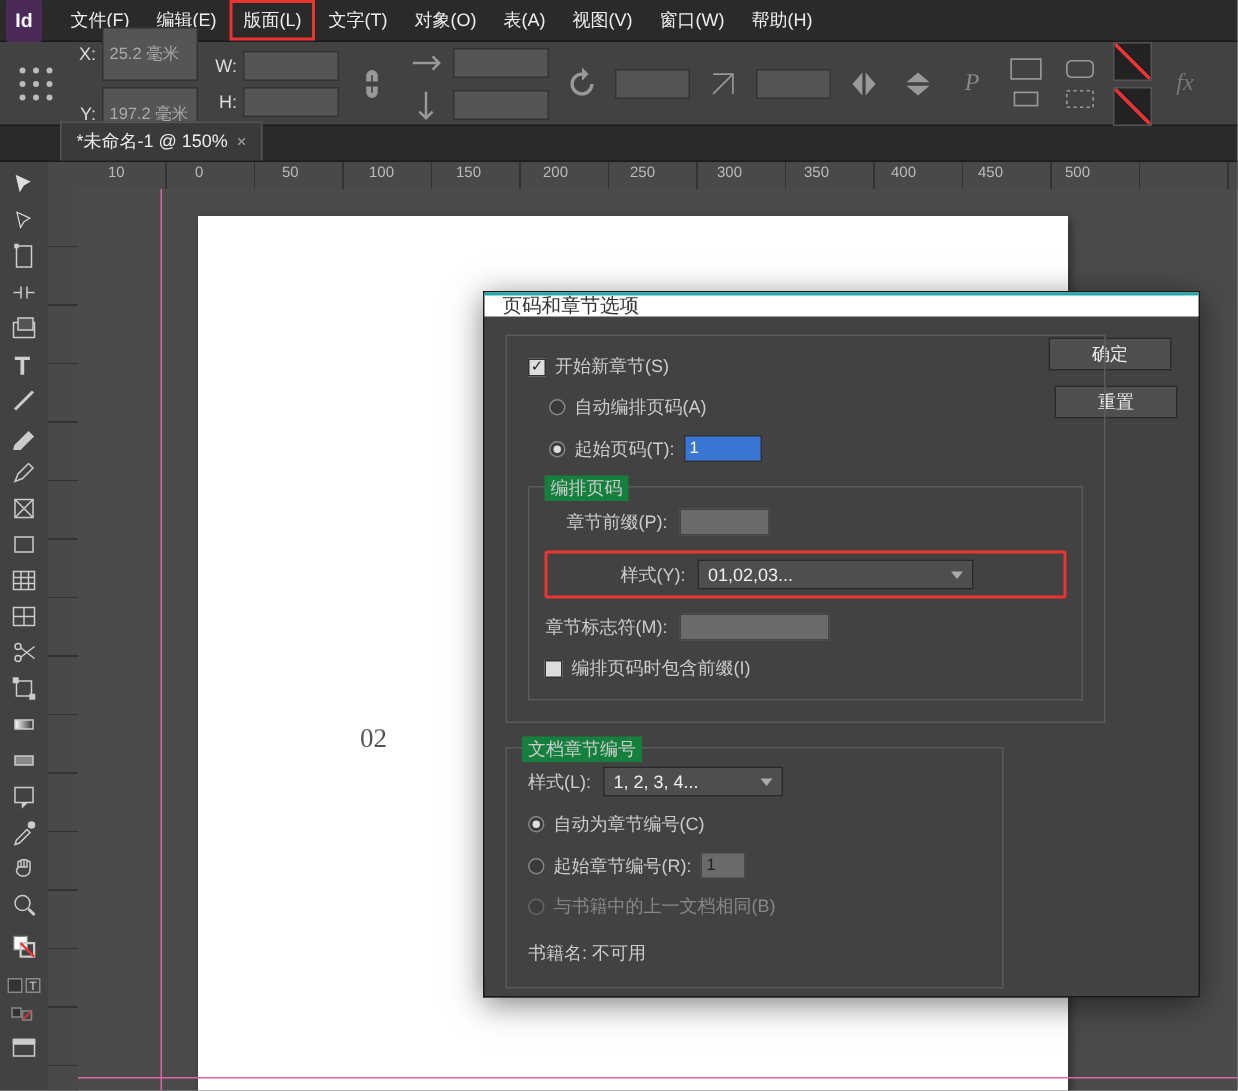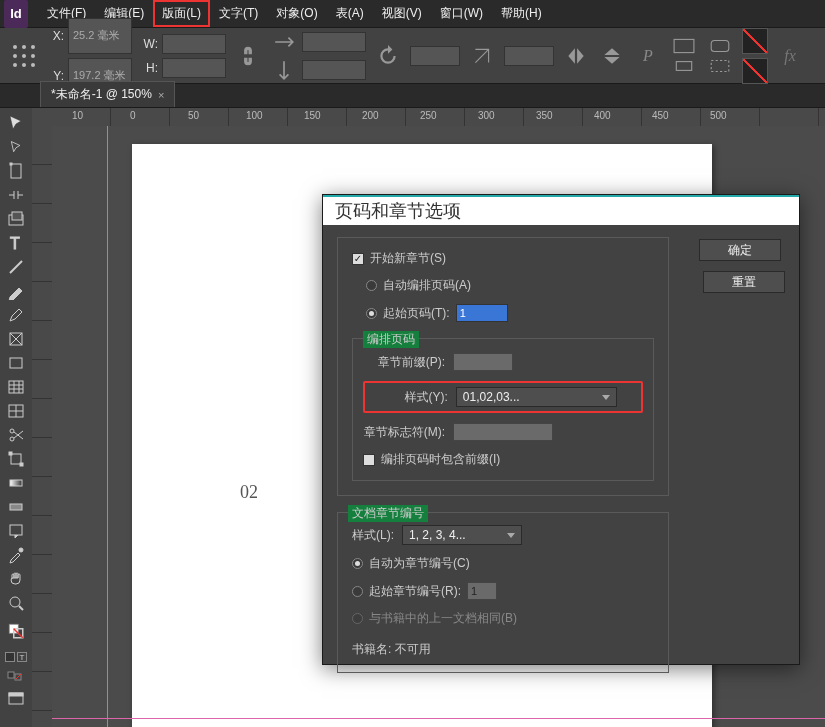--- a/index.html
+++ b/index.html
@@ -49,26 +49,26 @@
   .ruler-h-inner { position:absolute; left:0; right:0; top:0; bottom:0; background: repeating-linear-gradient(to right, #494949 0, #494949 58px, #333 58px, #333 59px); }
   .ruler-h-num { position:absolute; top:2px; font-size:10px; color:#bbb; }
   .canvas-area { position:absolute; top:18px; left:0; right:0; bottom:0; }
   .page { position:absolute; left:80px; top:18px; width:580px; height:620px; background:#fff; box-shadow: 2px 2px 6px rgba(0,0,0,.4); }
   .page-num-text { position:absolute; left:188px; top:356px; color:#555; font-family: "Times New Roman", serif; font-size:18px; }
   .guide-v { position:absolute; top:0; bottom:0; width:1px; background:#d6a; }
   .guide-h-bottom { position:absolute; left:0; right:0; height:1px; background:#d6a; bottom:8px;}
 
   
   .dialog { position:absolute; left:322px; top:194px; width:478px; height:471px; background:#424242; border:1px solid #1a1a1a; box-shadow: 0 4px 20px rgba(0,0,0,.5); }
-  .dlg-title { height:30px; background:#fff; color:#333; display:flex; align-items:center; padding-left:12px; font-size:18px; border-top:2px solid #2aa;}
+  .dlg-title { height:16px; background:#fff; color:#333; display:flex; align-items:center; padding-left:12px; font-size:13px; border-top:2px solid #2aa;}
   .dlg-body { padding: 12px 14px; position:relative; height: calc(100% - 30px); }
   .dlg-btn { position:absolute; width:82px; height:22px; background:#4e4e4e; border:1px solid #2a2a2a; color:#eee; display:flex; align-items:center; justify-content:center; cursor:pointer; }
   .dlg-btn.ok { right: 18px; top: 14px; }
   .dlg-btn.reset { right: 14px; top: 46px; }
-  .fieldset { border:1px solid #5a5a5a; margin-bottom: 16px; padding: 12px 14px 14px; position:relative; width: 332px;}
+  .fieldset { border:1px solid #5a5a5a; margin-bottom: 16px; padding: 12px 14px 14px; position:relative; width: 400px;}
   .fs-inner { display:flex; flex-direction:column; gap:10px; }
   .check-row, .radio-row { display:flex; align-items:center; gap:6px; }
   .cbox { width:12px; height:12px; background:#ddd; border:1px solid #333; display:flex; align-items:center; justify-content:center; }
   .cbox.checked::after { content:"✓"; font-size:10px; color:#222; line-height:1;}
   .rdot { width:11px; height:11px; border-radius:50%; border:1px solid #888; background:#3a3a3a; display:flex; align-items:center; justify-content:center;}
   .rdot.sel::after { content:""; width:5px; height:5px; border-radius:50%; background:#ddd;}
   .rdot.disabled { opacity:.5;}
   .txt-in { height:18px; background:#eee; border:1px solid #333; padding:0 3px; color:#222; font-size:11px; display:flex; align-items:center;}
   .txt-in.sel { background:#3a76d6; color:#fff;}
   .txt-in.dark { background:#6a6a6a; border:1px solid #444;}

